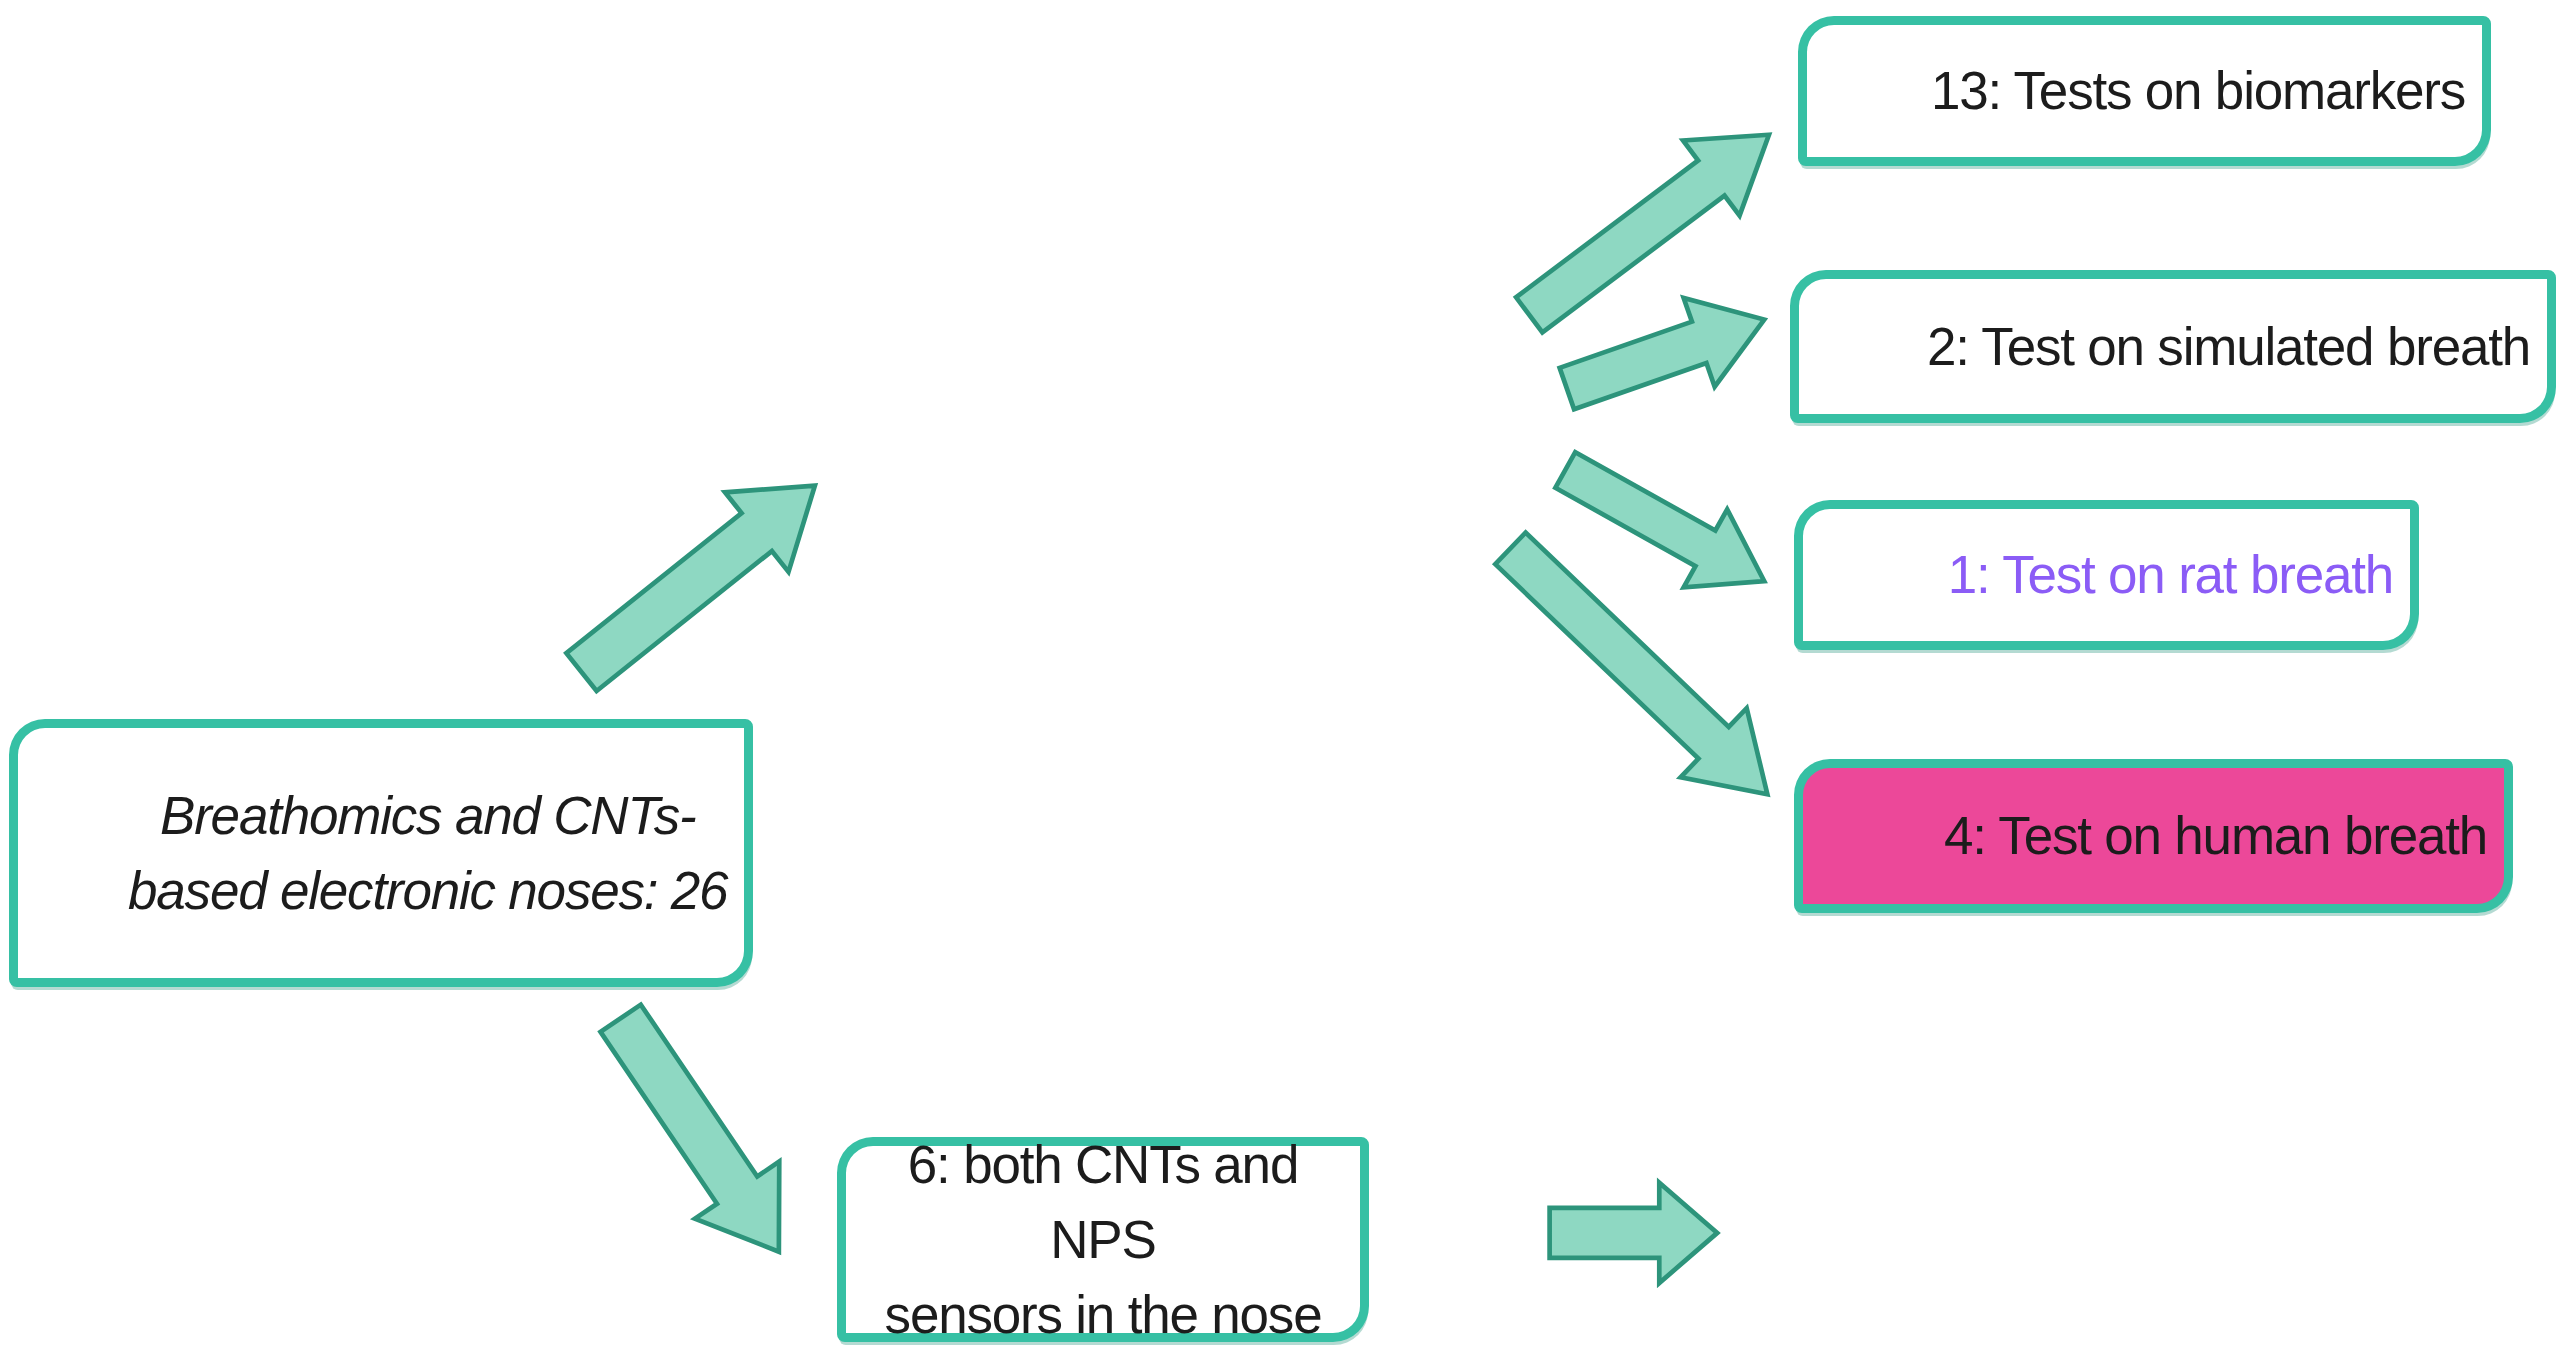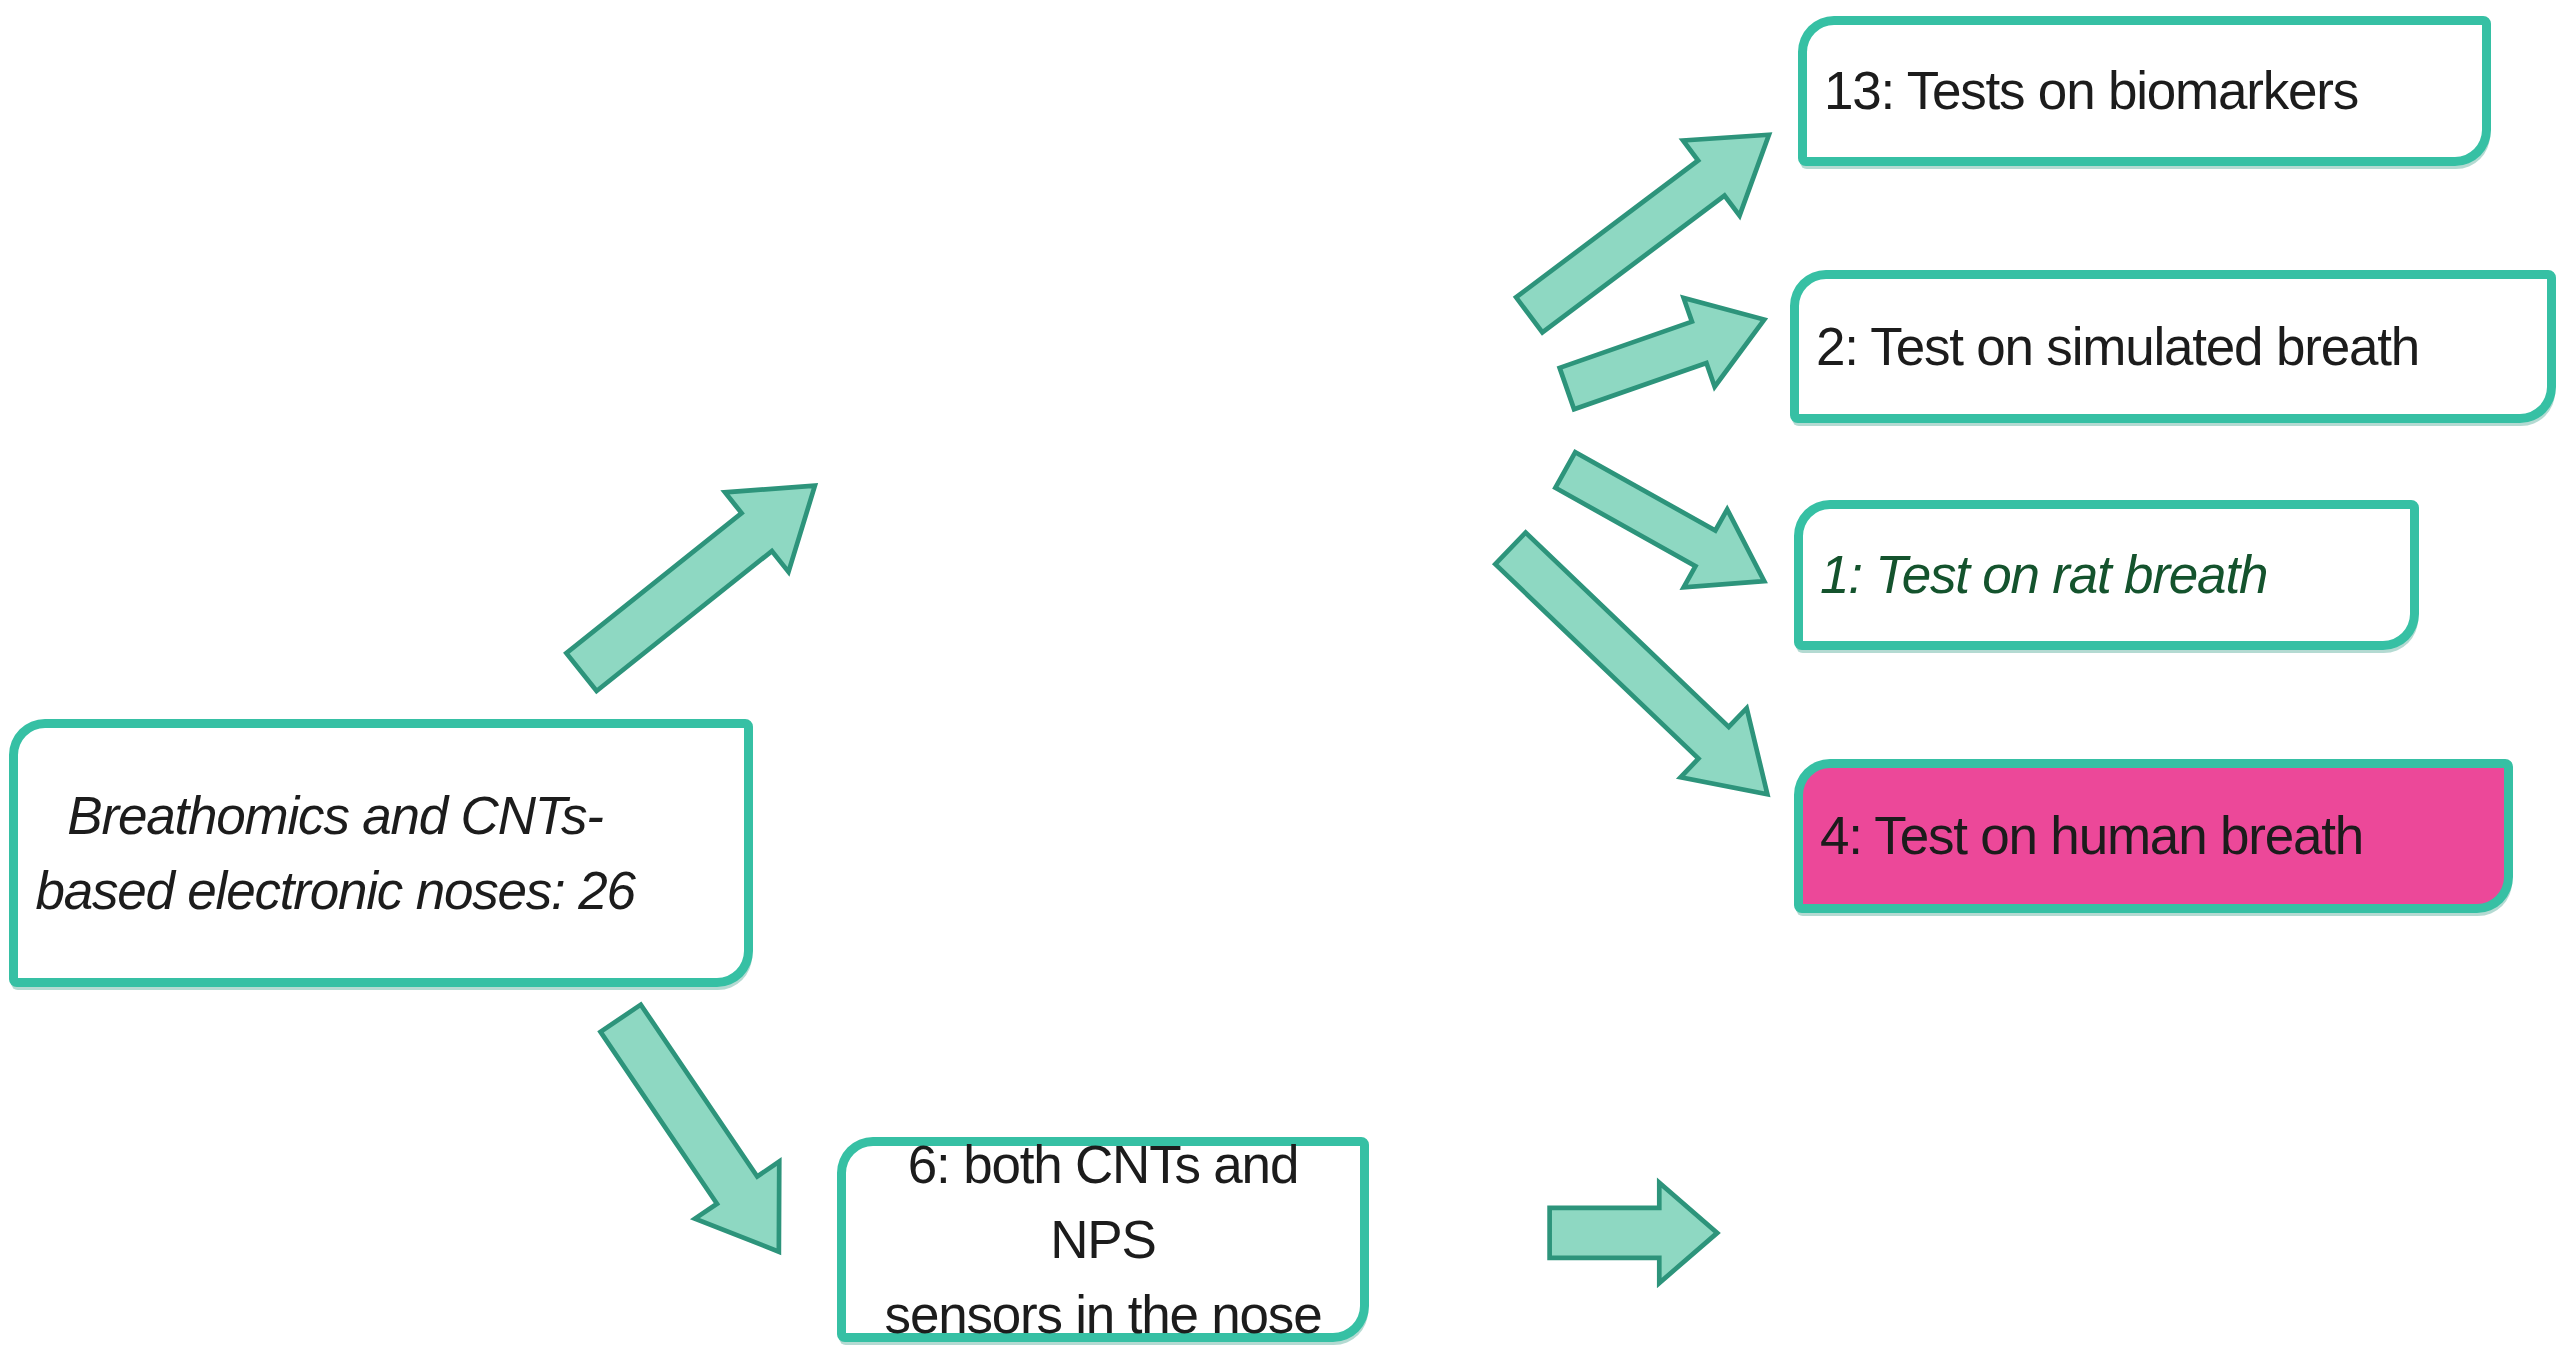--- a/index.html
+++ b/index.html
@@ -28,21 +28,21 @@
   .node {
     position: absolute;
     z-index: 2;
     box-sizing: border-box;
     background: #ffffff;
     border: 9.4px solid #36c0a4;
     border-radius: 36px 7.8px 36px 7.8px;
     box-shadow: 0.8px 4.7px 0 -1.6px rgba(40, 150, 126, 0.35);
     display: flex;
     align-items: center;
-    justify-content: flex-start;
+    justify-content: flex-end;
     text-align: center;
     padding: 0 17px;
   }
   .node .label {
     white-space: pre-line;
     color: #1c1c1c;
     font-size: 53px;
     line-height: 1.42;
     letter-spacing: -1.2px;
   }
@@ -70,21 +70,21 @@
 
   <div class="node" id="n-bio13" style="left: 1798px; top: 15.7px; width: 693px; height: 150px; border-color: rgb(54, 192, 164); background: rgb(255, 255, 255);">
     <span class="label" style="color: rgb(28, 28, 28);">13: Tests on biomarkers</span>
   </div>
 
   <div class="node" id="n-sim2" style="left: 1790px; top: 270px; width: 766px; height: 153px; border-color: rgb(54, 192, 164); background: rgb(255, 255, 255);">
     <span class="label" style="color: rgb(28, 28, 28);">2: Test on simulated breath</span>
   </div>
 
   <div class="node" id="n-rat1" style="left: 1794px; top: 500px; width: 625px; height: 150px; border-color: rgb(54, 192, 164); background: rgb(255, 255, 255);">
-    <span class="label" style="color: #14532d; font-style: italic;">1: Test on rat breath</span>
+    <span class="label" style="color: #8b5cf6;">1: Test on rat breath</span>
   </div>
 
   <div class="node" id="n-hum4" style="left: 1794px; top: 743px; width: 719px; height: 154px; border-color: rgb(54, 192, 164); background: #ec4899; margin-top: 16px;">
     <span class="label" style="color: rgb(28, 28, 28);">4: Test on human breath</span>
   </div>
 
   <div class="node" id="n-both6" style="left: 837px; top: 1137px; width: 532px; height: 205px; border-color: rgb(54, 192, 164); background: rgb(255, 255, 255);">
     <span class="label" style="color: rgb(28, 28, 28);">6: both CNTs and NPS
 sensors in the nose</span>
   </div>

